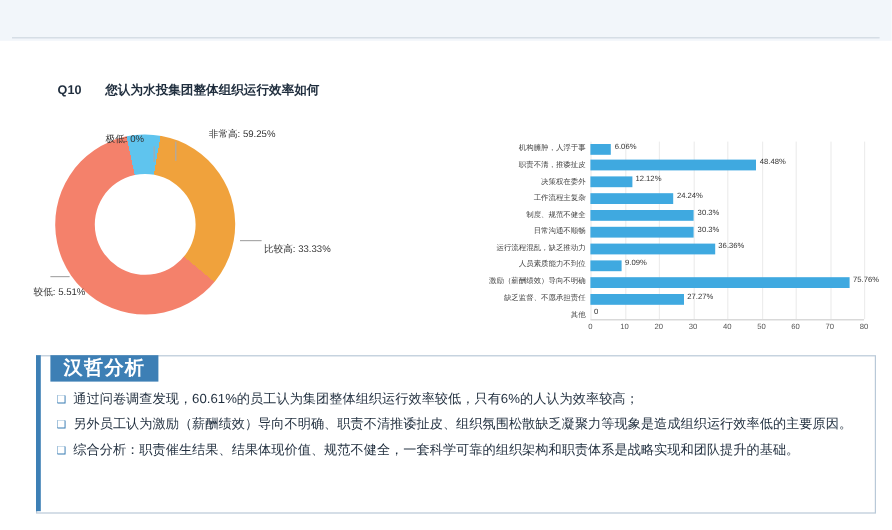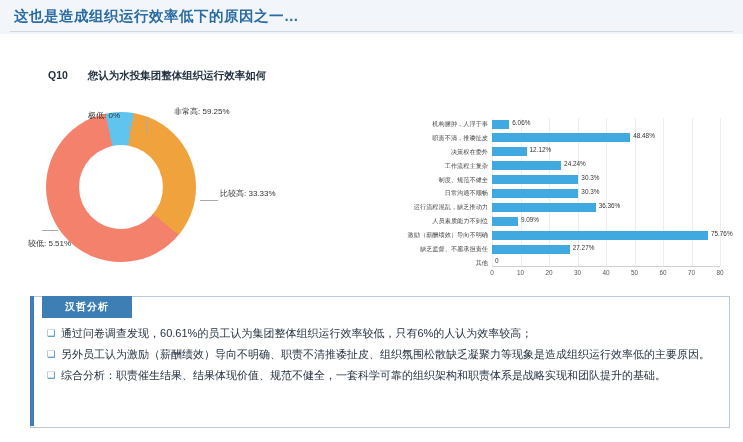--- a/index.html
+++ b/index.html
@@ -85,21 +85,21 @@
   .axis-line{position:absolute;left:92px;top:148px;width:228px;height:1px;background:#d0d0d0;}
   .gridline{position:absolute;top:0;width:1px;height:148px;background:#ededed;}
 
   
   #analysis{
     position:absolute;left:30px;top:296px;width:698px;height:130px;
     border:1px solid #b9c9d8;background:#fff;
   }
   #analysis-tab{
     position:absolute;left:42px;top:296px;width:90px;height:22px;
-    background:#3d7fb5;color:#fff;font-size:10px;font-weight:bold;
+    background:#3d7fb5;color:#fff;font-size:16px;font-weight:bold;
     display:flex;align-items:center;justify-content:center;
     letter-spacing:1px;
   }
   #analysis-body{
     position:absolute;left:16px;top:28px;width:664px;
     font-size:11px;color:#1f2d3d;line-height:1.55;
   }
   .a-item{display:flex;margin-bottom:4px;}
   .a-bullet{
     color:#3d7fb5;font-size:9px;margin-right:6px;line-height:17px;
@@ -109,21 +109,20 @@
   .left-accent{
     position:absolute;left:30px;top:296px;width:4px;height:130px;background:#3d7fb5;
   }
 </style>
 </head>
 <body>
 
 <div class="slide">
 
   <div class="title-bar"></div>
-  <div class="title-text">这也是造成组织运行效率低下的原因之一…</div>
   <div class="title-rule"></div>
 
   <div id="left-panel" class="panel">
     <div class="q-head" style="position:absolute;left:12px;top:10px;width:300px;">
       <span class="q-label">Q10</span>
       <span style="display:inline-block;width:14px;"></span>
       <span>您认为水投集团整体组织运行效率如何</span>
     </div>
   </div>
 
@@ -133,21 +132,21 @@
     </div>
   </div>
 
   <div class="leader" style="left:128px;top:122px;width:1px;height:13px;"></div>
   <div class="lbl" style="left:88px;top:110px;">极低: 0%</div>
 
   <div class="leader" style="left:146px;top:118px;width:1px;height:16px;"></div>
   <div class="lbl" style="left:174px;top:106px;">非常高: 59.25%</div>
 
   <div class="leader" style="left:200px;top:200px;width:18px;height:1px;"></div>
-  <div class="lbl" style="left:220px;top:188px;">比较高: 33.33%</div>
+  <div class="lbl" style="left:220px;top:202px;">比较高: 33.33%</div>
 
   <div class="leader" style="left:42px;top:230px;width:16px;height:1px;"></div>
   <div class="lbl" style="left:28px;top:238px;">较低: 5.51%</div>
 
 
   <div id="bars">
     <div id="bar-area">
         <div class="gridline" style="left: 0px;"></div>
         <div class="gridline" style="left: 28.5px;"></div>
         <div class="gridline" style="left: 57px;"></div>

